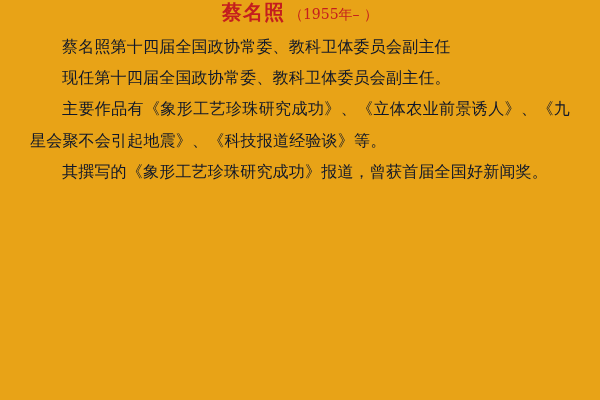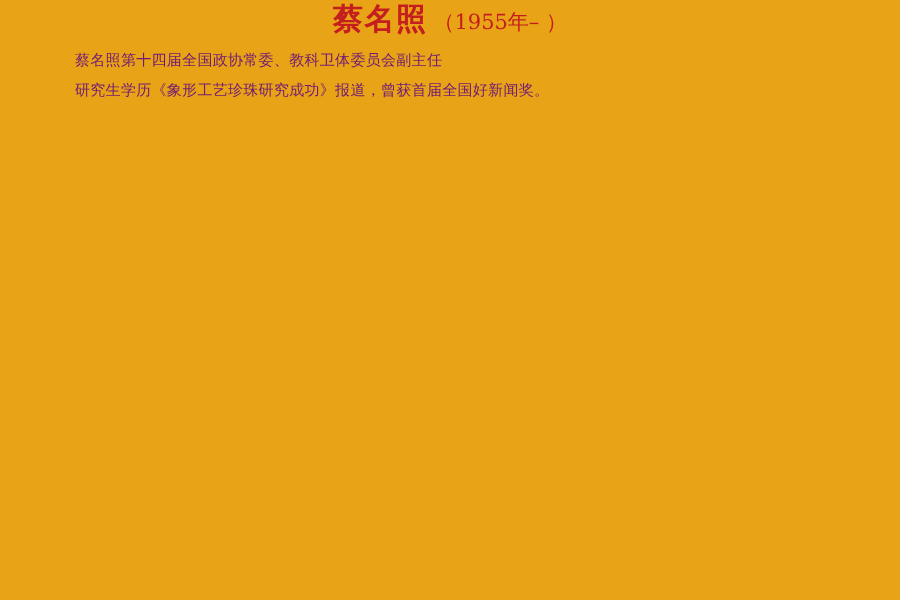--- a/index.html
+++ b/index.html
@@ -33,22 +33,22 @@
     font-size: 20px;
     letter-spacing: 1px;
   }
   .title-years {
     color: #C41E1E;
     font-size: 14px;
     margin-left: 4px;
   }
   .body-text {
     margin-top: 8px;
-    color: #701a75;
-    font-size: 10px;
+    color: #0f172a;
+    font-size: 16px;
     line-height: 1.95;
     text-align: justify;
     text-justify: inter-ideograph;
   }
   .para {
     text-indent: 2em;
     margin: 0;
     letter-spacing: 0.2px;
   }
 </style>
@@ -56,16 +56,18 @@
 <body>
 
 <div class="page">
 
   <div class="title-line">
     <span class="title-name">蔡名照</span><span class="title-years">（1955年–    ）</span>
   </div>
 
   <div class="body-text">
     <p class="para">蔡名照第十四届全国政协常委、教科卫体委员会副主任</p>
-    <p class="para">研究生学历《象形工艺珍珠研究成功》报道，曾获首届全国好新闻奖。</p>
+    <p class="para">现任第十四届全国政协常委、教科卫体委员会副主任。</p>
+    <p class="para">主要作品有《象形工艺珍珠研究成功》、《立体农业前景诱人》、《九星会聚不会引起地震》、《科技报道经验谈》等。</p>
+    <p class="para">其撰写的《象形工艺珍珠研究成功》报道，曾获首届全国好新闻奖。</p>
   </div>
 
 </div>
 
 </body></html>

